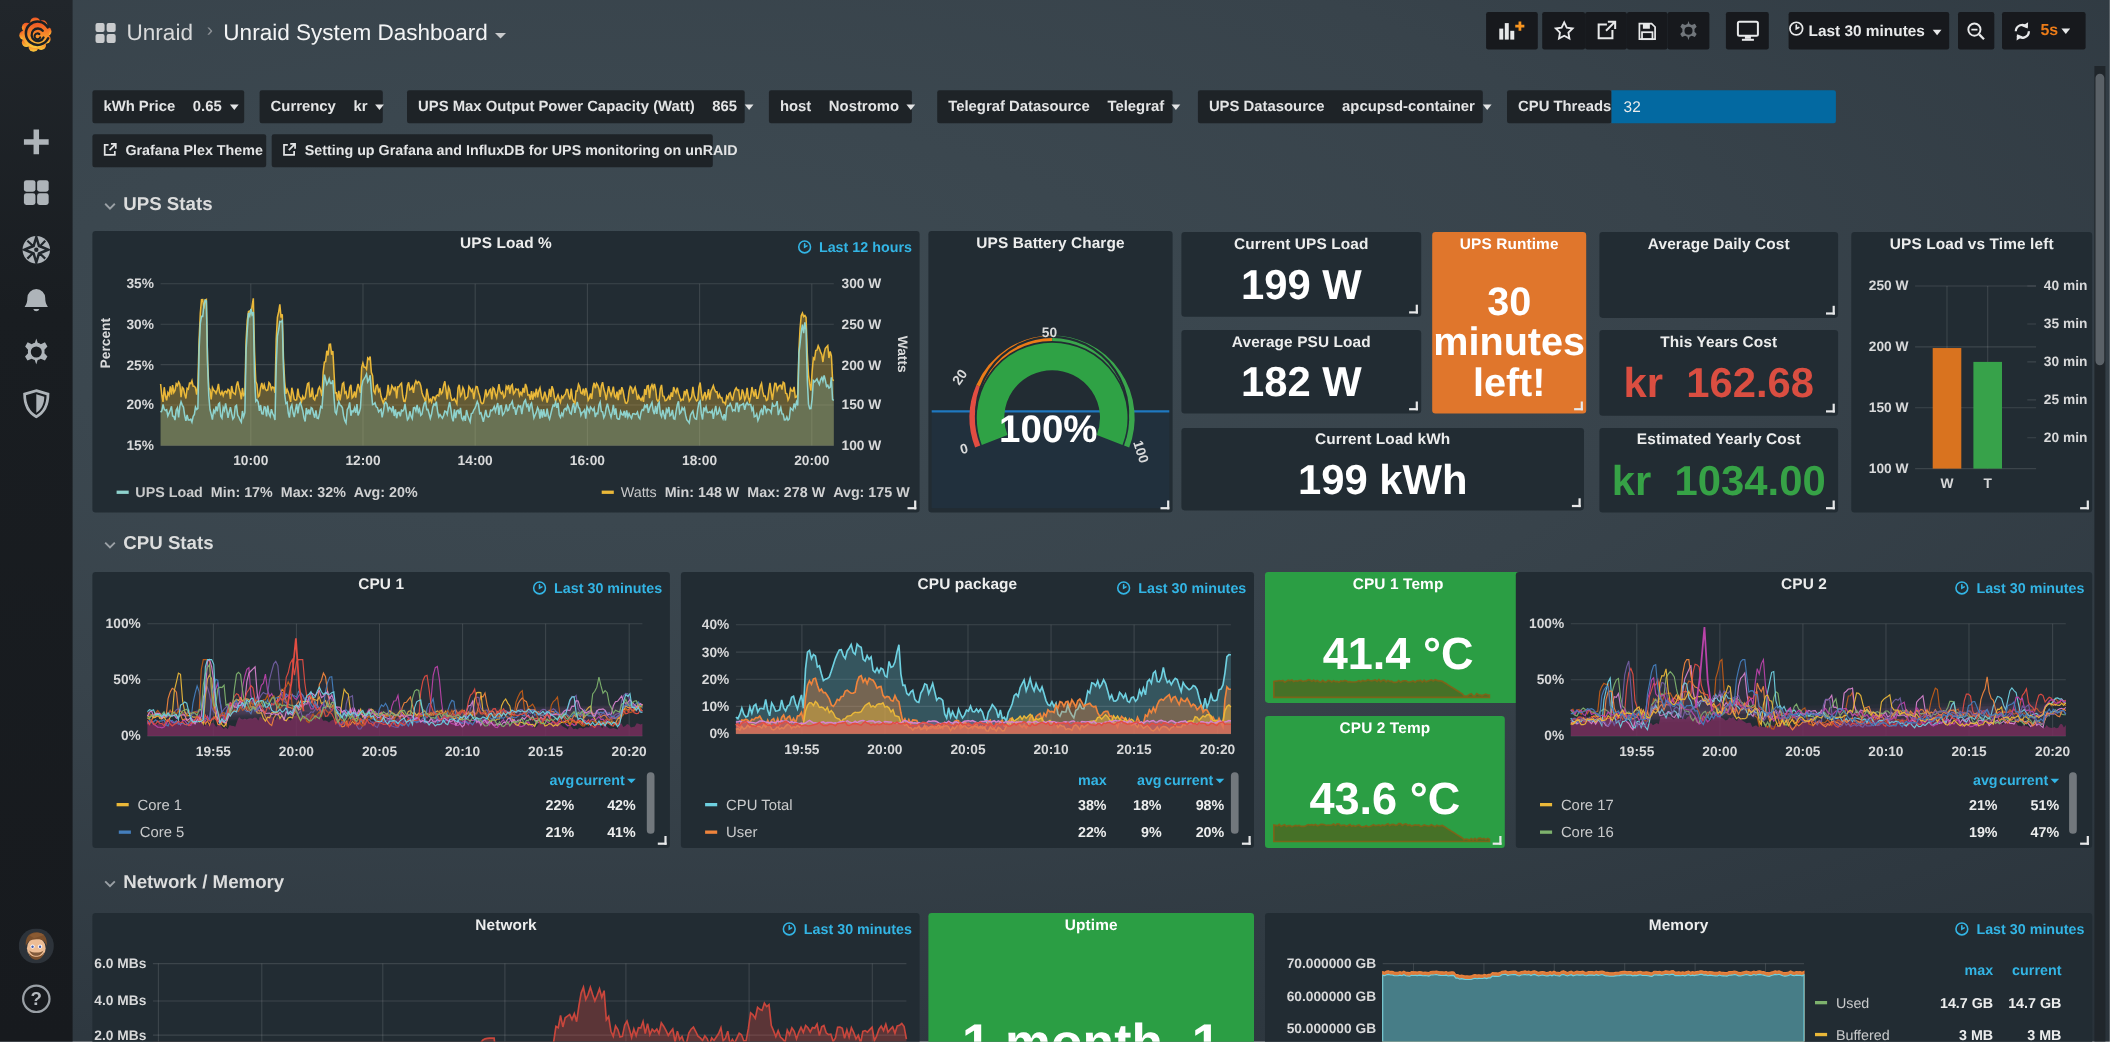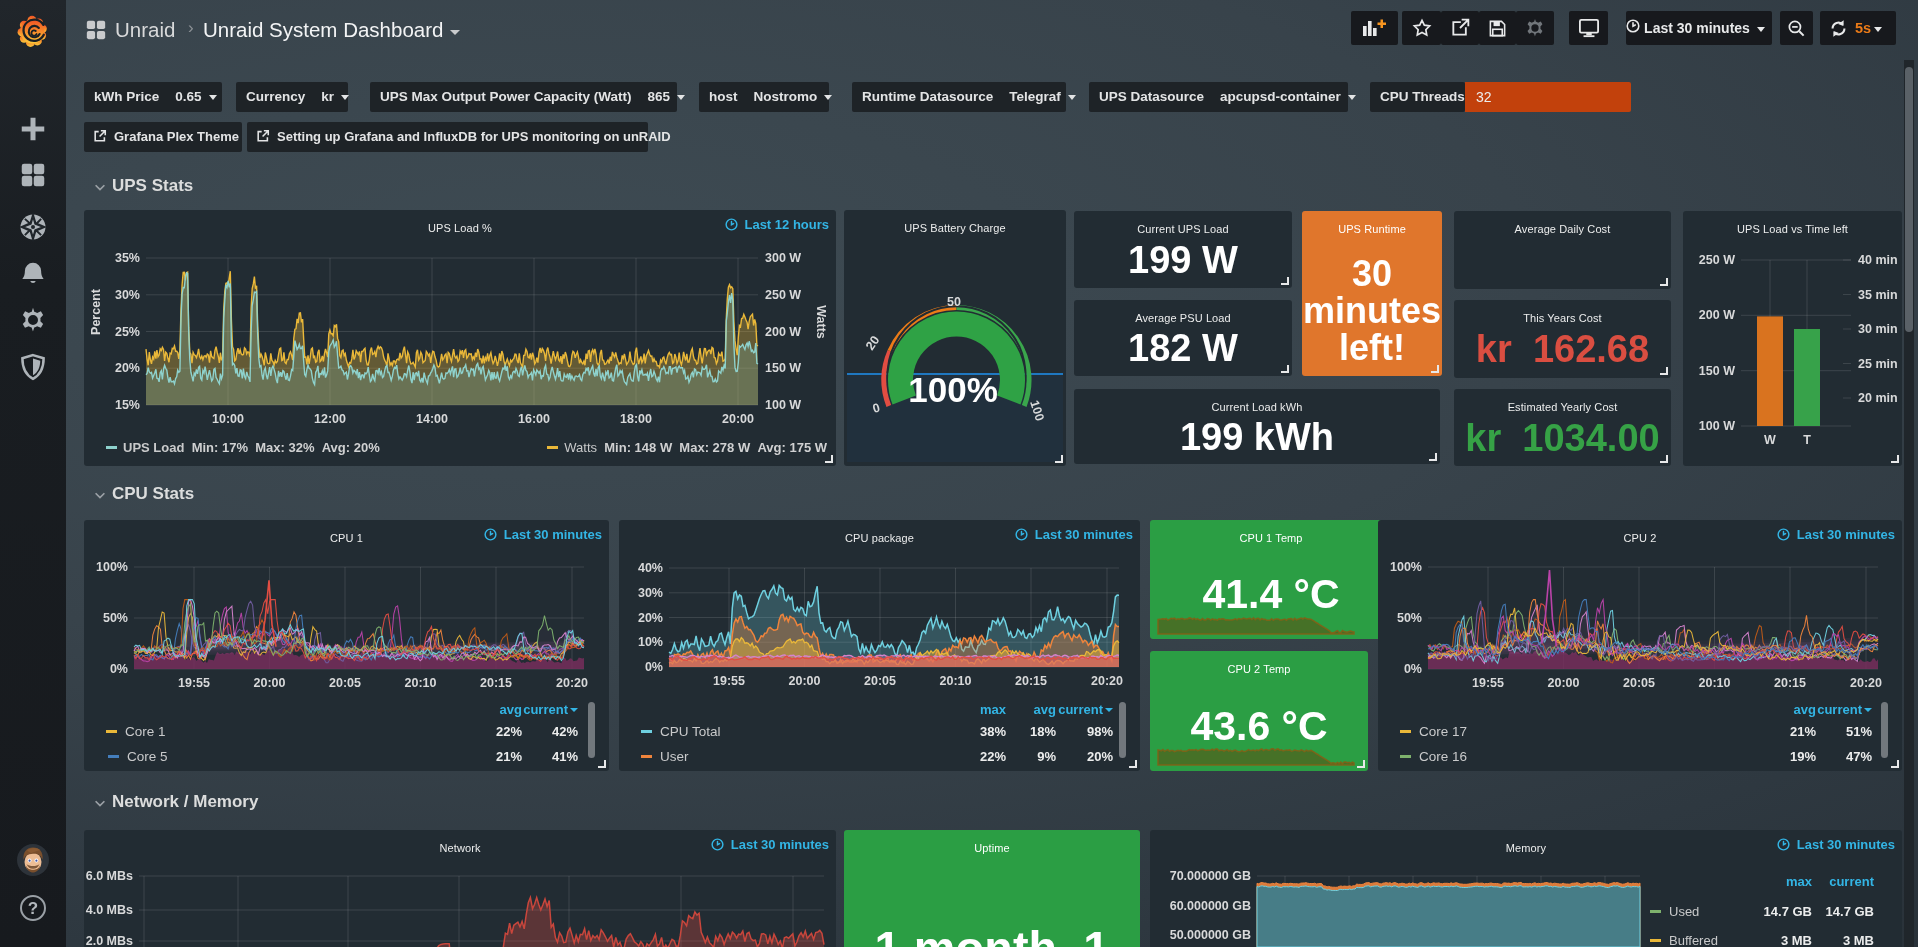--- a/index.html
+++ b/index.html
@@ -1,19 +1,19 @@
 <!DOCTYPE html>
 <html><head><meta charset="utf-8"><style>
 *{margin:0;padding:0;box-sizing:border-box}
 html,body{width:1918px;height:947px;overflow:hidden;font-family:"Liberation Sans",sans-serif}
 body{background:radial-gradient(ellipse 130% 100% at 28% 30%, #3e4b53 0%, #38434b 40%, #2e3840 72%, #262e35 100%);position:relative}
 .side{position:absolute;left:0;top:0;width:66px;height:947px;background:linear-gradient(180deg,#21262b 0%,#191d21 30%,#171a1e 100%);z-index:5}
 .panel{position:absolute;background:#222c33;border-radius:3px;color:#d8d9da}
 .panel:after{content:"";position:absolute;right:3px;bottom:3px;width:6px;height:6px;border-right:2px solid #e7e8e9;border-bottom:2px solid #e7e8e9}
-.ptitle{position:absolute;top:12px;left:0;right:0;text-align:center;font-weight:normal;font-size:11px;color:#eceded;letter-spacing:.1px}
+.ptitle{position:absolute;top:2px;left:0;right:0;text-align:center;font-weight:bold;font-size:14px;color:#eceded;letter-spacing:.1px}
 .ptime{position:absolute;top:7px;right:7px;font-weight:bold;font-size:13px;color:#33b5e5}
 .ptime svg{vertical-align:-2px;margin-right:3px}
 .ax{font-family:"Liberation Sans",sans-serif;font-size:12.5px;font-weight:bold;fill:#d8d9da}
 .gl{stroke:rgba(255,255,255,0.12);stroke-width:1}
 .green{background:#2b9e44}
 .orangep{background:#e0762c}
 .bigv{position:absolute;left:0;right:0;text-align:center;font-weight:bold;color:#fff}
 .sec{position:absolute;color:#dcdddd;font-weight:bold;font-size:17px}
 .pill{position:absolute;height:30px;background:#1e2327;border-radius:2px;color:#e3e4e5;font-size:13.5px;font-weight:bold;line-height:30px;white-space:nowrap}
 .pill .lab{padding:0 10px}
@@ -140,24 +140,24 @@
     </svg></div>
 <div class="navbtn" style="left:1820px;width:76px"><svg width="19" height="19" viewBox="0 0 24 24" style="margin:8px 0 0 9px;float:left">
       <path d="M4.5 12 a7.5 7.5 0 0 1 13.2-4.8 M19.5 12 a7.5 7.5 0 0 1 -13.2 4.8" fill="none" stroke="#e8e9ea" stroke-width="2.6"></path>
       <path d="M18.6 1.6 L18.2 8.8 L11.5 6.2 Z" fill="#e8e9ea"></path>
       <path d="M5.4 22.4 L5.8 15.2 L12.5 17.8 Z" fill="#e8e9ea"></path>
     </svg><span style="color:#eb7b18;font-size:14.5px;font-weight:bold;line-height:34px;margin-left:7px">5s</span><span class="caret" style="border-top-color:#e8e9ea"></span></div>
 <div class="pill" style="left:84px;top:82px;width:138px"><span class="lab">kWh Price</span><span class="val">0.65</span><span class="caret"></span></div>
 <div class="pill" style="left:236px;top:82px;width:112px"><span class="lab">Currency</span><span class="val">kr</span><span class="caret"></span></div>
 <div class="pill" style="left:370px;top:82px;width:307px"><span class="lab">UPS Max Output Power Capacity (Watt)</span><span class="val">865</span><span class="caret"></span></div>
 <div class="pill" style="left:699px;top:82px;width:130px"><span class="lab">host</span><span class="val">Nostromo</span><span class="caret"></span></div>
-<div class="pill" style="left:852px;top:82px;width:214px"><span class="lab">Runtime Datasource</span><span class="val">Telegraf</span><span class="caret"></span></div>
+<div class="pill" style="left:852px;top:82px;width:214px"><span class="lab">Telegraf Datasource</span><span class="val">Telegraf</span><span class="caret"></span></div>
 <div class="pill" style="left:1089px;top:82px;width:259px"><span class="lab">UPS Datasource</span><span class="val">apcupsd-container</span><span class="caret"></span></div>
 <div class="pill" style="left:1370px;top:82px;width:95px"><span class="lab">CPU Threads</span></div>
-<div style="position:absolute;left:1465px;top:82px;width:166px;height:30px;background:#c2410c;border-radius:0 2px 2px 0;color:#eceded;font-size:14px;line-height:30px;padding-left:11px">32</div>
+<div style="position:absolute;left:1465px;top:82px;width:204px;height:30px;background:#0369a1;border-radius:0 2px 2px 0;color:#eceded;font-size:14px;line-height:30px;padding-left:11px">32</div>
 <div class="pill" style="left:84px;top:122px;width:158px;padding-left:9px;font-size:13px"><svg width="14" height="14" viewBox="0 0 16 16" style="vertical-align:-2px;margin-right:7px">
       <path d="M6.5 3 H2.5 V13.5 H13 V9.5" fill="none" stroke="#e3e4e5" stroke-width="1.8"></path>
       <path d="M9 2 H14 V7 M14 2 L7.5 8.5" fill="none" stroke="#e3e4e5" stroke-width="1.8"></path>
     </svg>Grafana Plex Theme</div>
 <div class="pill" style="left:247px;top:122px;width:401px;padding-left:9px;font-size:13px"><svg width="14" height="14" viewBox="0 0 16 16" style="vertical-align:-2px;margin-right:7px">
       <path d="M6.5 3 H2.5 V13.5 H13 V9.5" fill="none" stroke="#e3e4e5" stroke-width="1.8"></path>
       <path d="M9 2 H14 V7 M14 2 L7.5 8.5" fill="none" stroke="#e3e4e5" stroke-width="1.8"></path>
     </svg>Setting up Grafana and InfluxDB for UPS monitoring on unRAID</div>
 <svg width="14" height="14" viewBox="0 0 16 16" style="position:absolute;left:93px;top:180px">
     <path d="M3 6 L8 11 L13 6" fill="none" stroke="#9aa0a5" stroke-width="2"></path>

